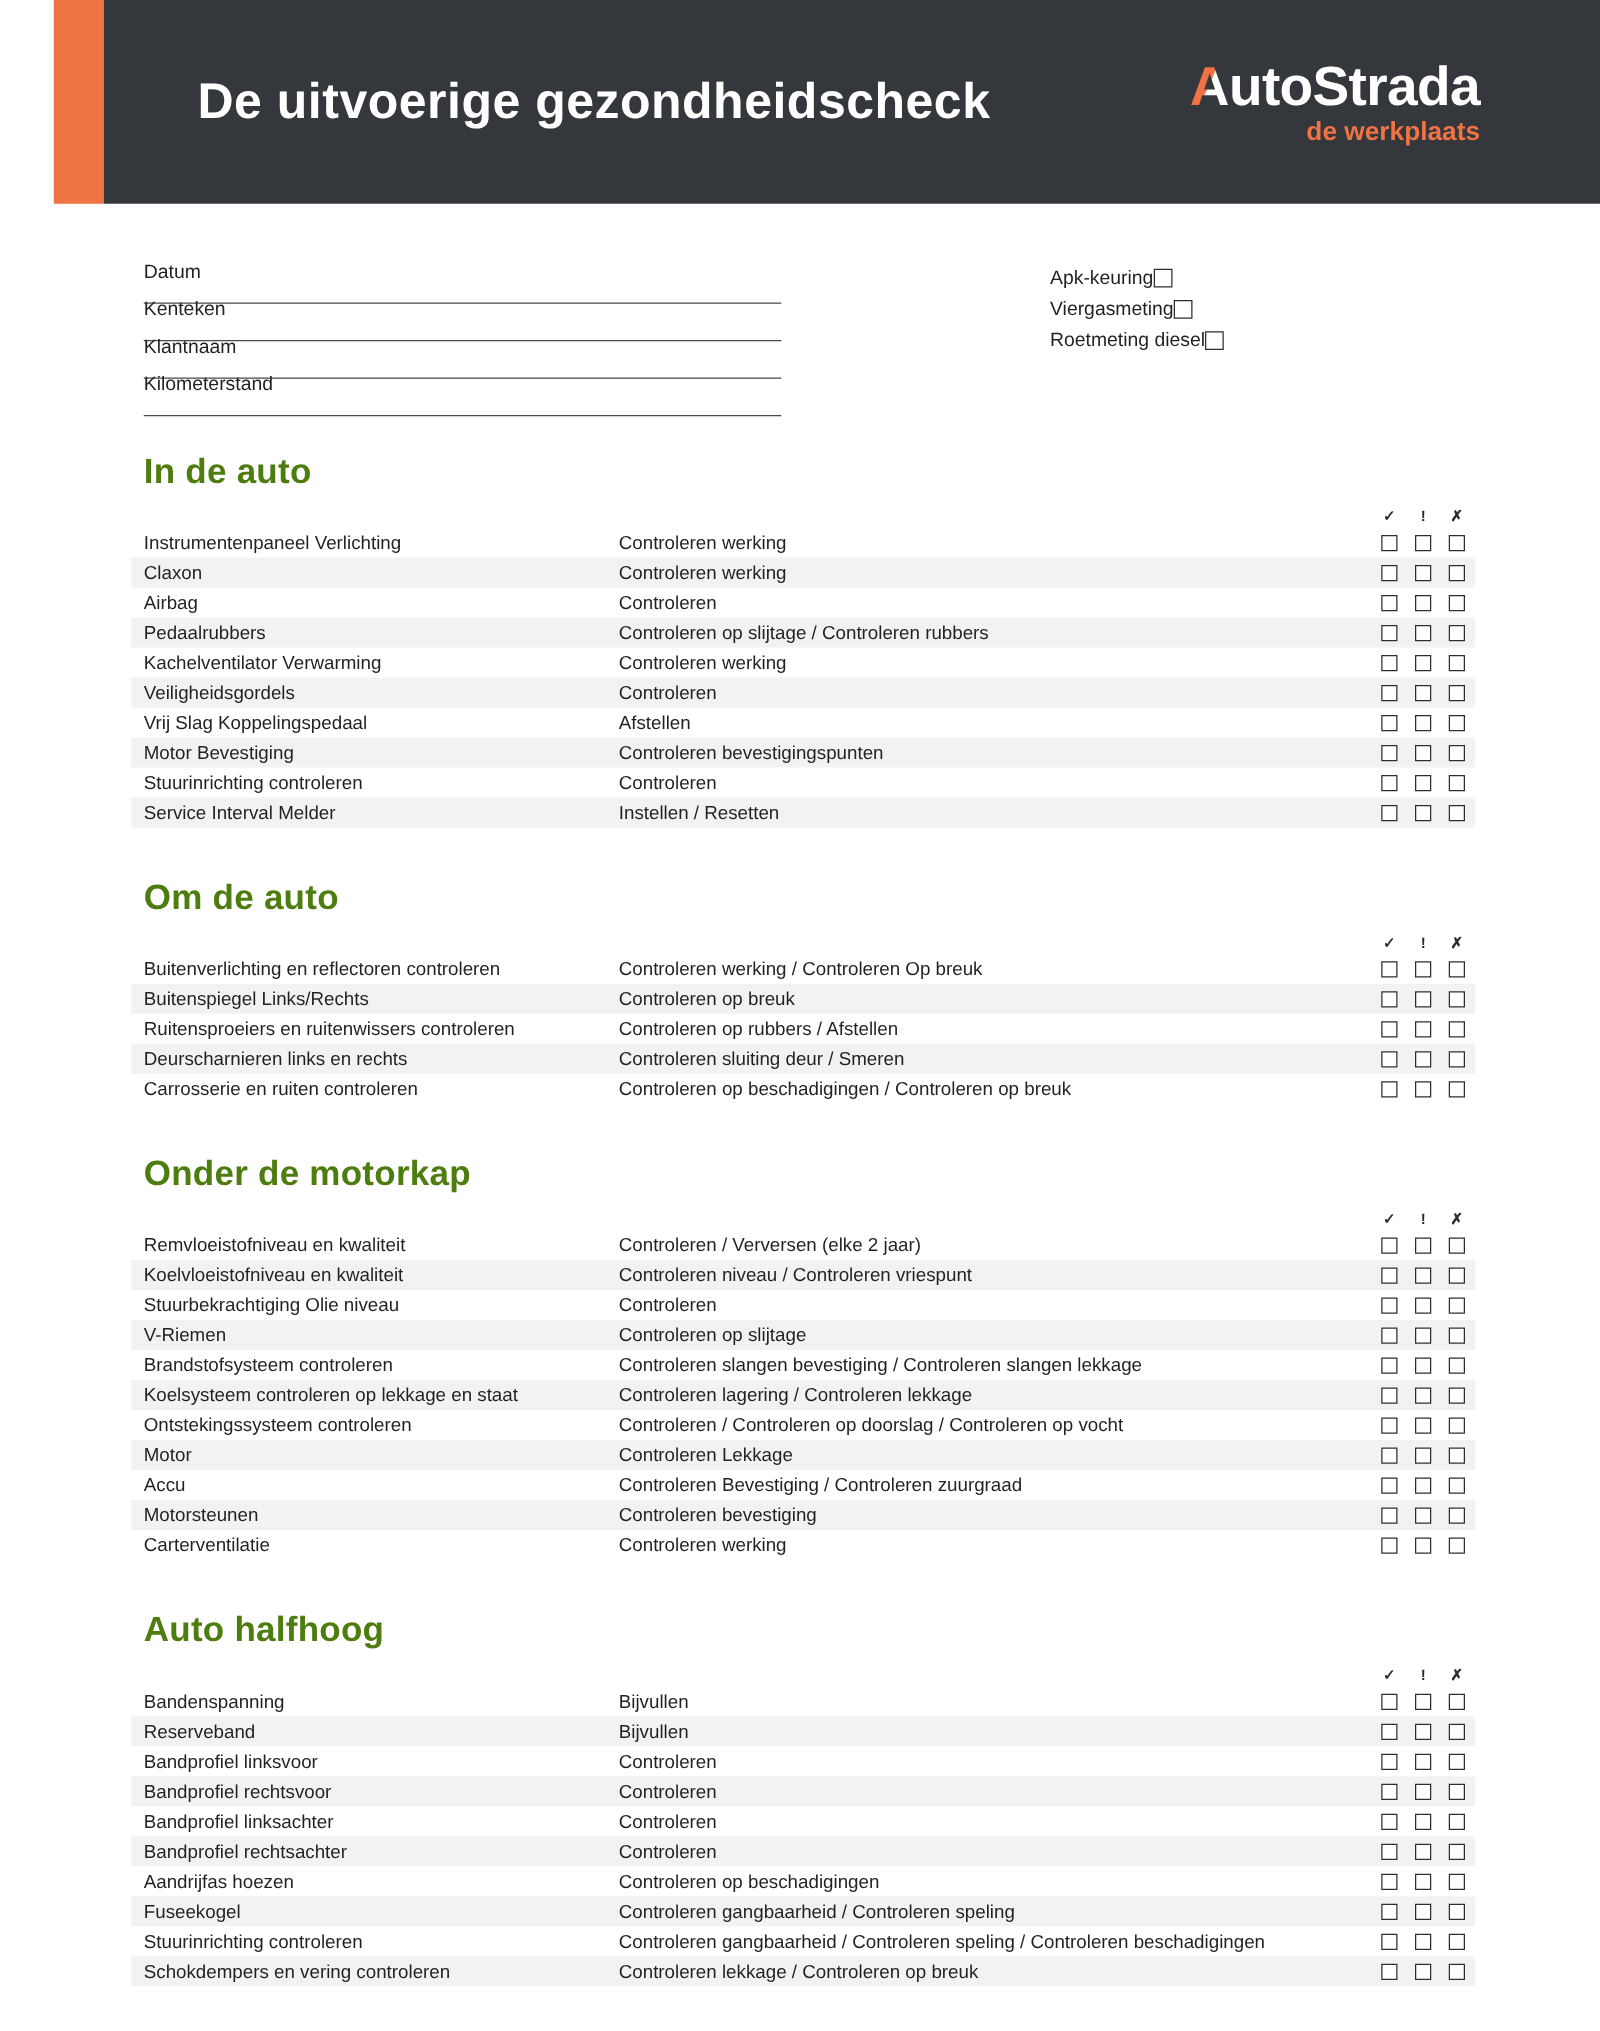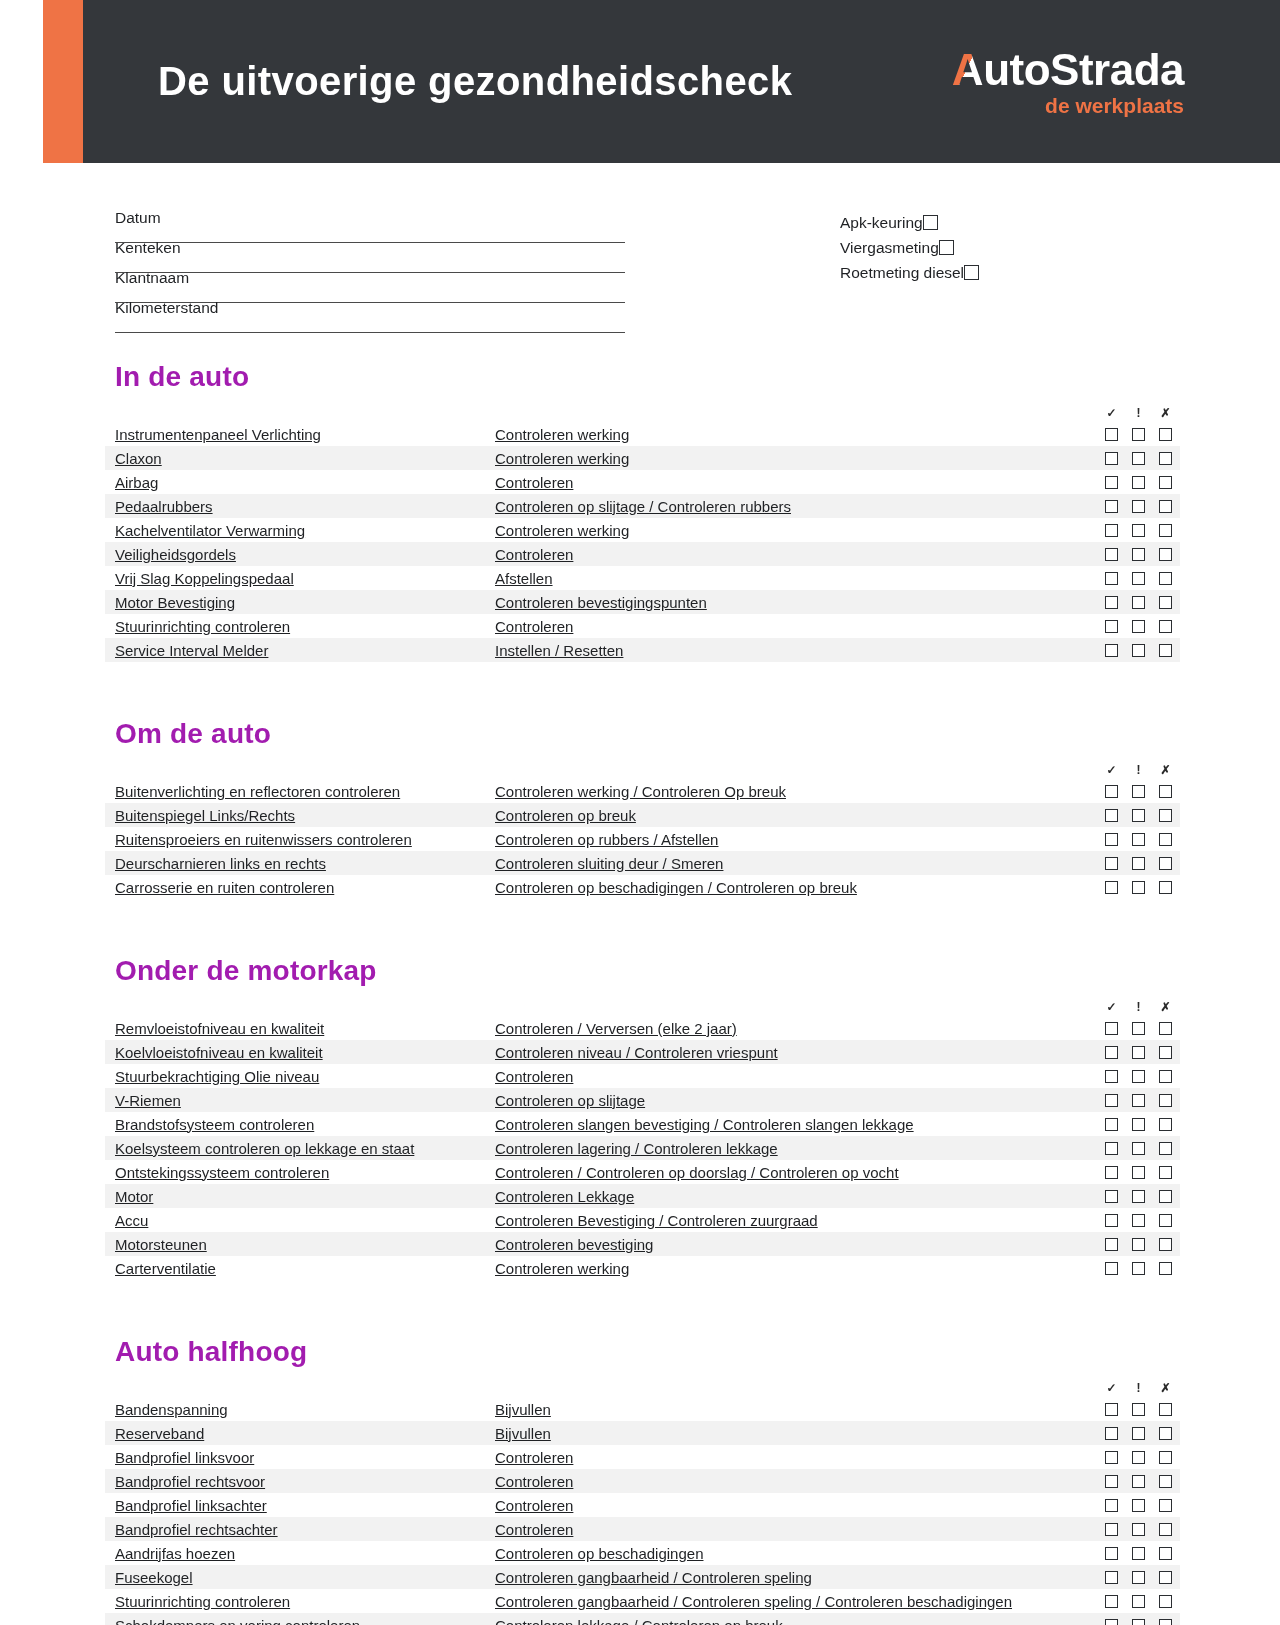--- a/index.html
+++ b/index.html
@@ -59,37 +59,37 @@
   }
   .cb{
     width:13px;height:13px;border:1.6px solid #2b2e32;background:#fff;
     display:inline-block;flex:0 0 auto;
   }
   .cb-lg{width:15px;height:15px;}
 
   
   .sections{margin-top:26px;}
   .section{margin:0 100px 0 105px;}
-  .section + .section{margin-top:56px;}
+  .section + .section{margin-top:40px;}
   .section-title{
     margin:0 0 8px 10px;font-size:28px;font-weight:bold;
-    letter-spacing:.2px;line-height:32px;color:#a21caf;
+    letter-spacing:.2px;line-height:32px;color:#4d7c0f;
   }
   .symbols{
     display:flex;gap:14px;justify-content:flex-end;
     padding-right:8px;margin-bottom:3px;height:18px;align-items:flex-end;
   }
   .sym{
     width:13px;text-align:center;font-size:12px;font-weight:bold;color:#2b2b2b;
     line-height:1;
   }
   .table{width:100%;}
   .row{
     display:grid;grid-template-columns:380px 1fr 67px;
-    align-items:center;height:24px;padding:0 8px 0 10px;font-size:15px;text-decoration:underline;
+    align-items:center;height:24px;padding:0 8px 0 10px;font-size:15px;
   }
   .row:nth-child(even){background:var(--row-stripe);}
   .cell-item,.cell-action{
     white-space:nowrap;overflow:hidden;text-overflow:ellipsis;
   }
   .cell-checks{display:flex;gap:14px;justify-content:flex-end;align-items:center;}
 </style>
 </head>
 <body>
 

